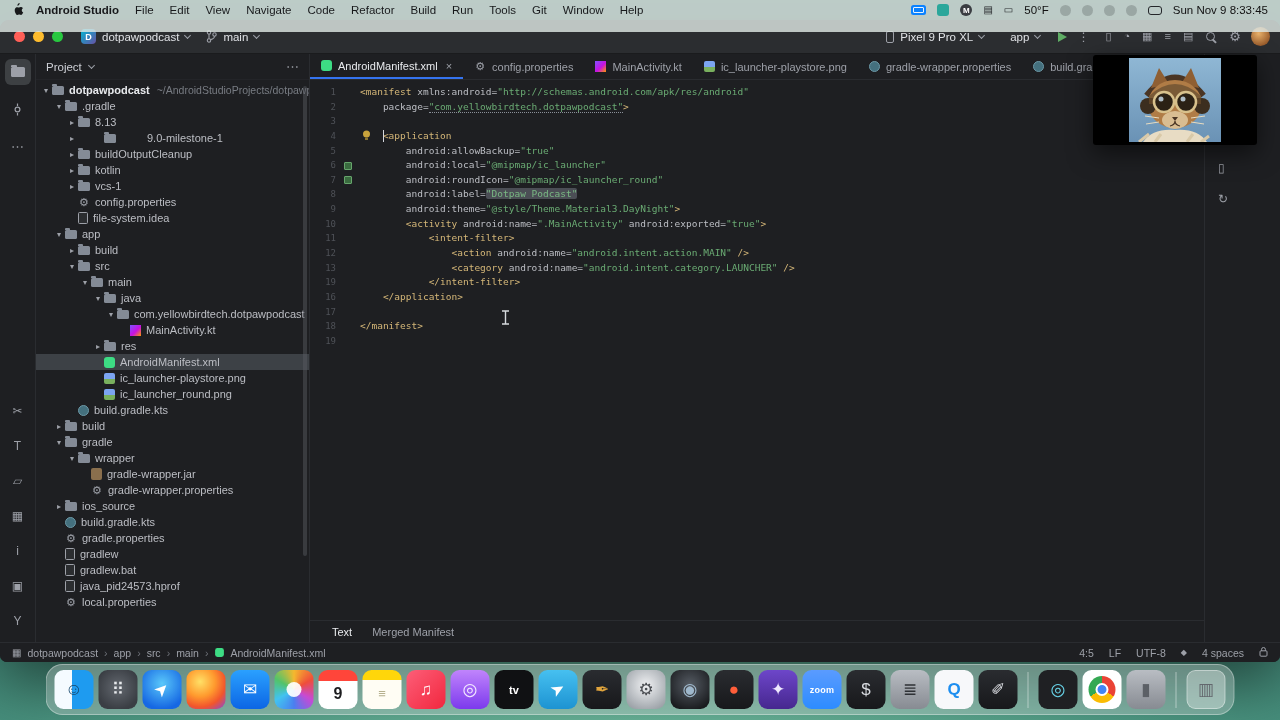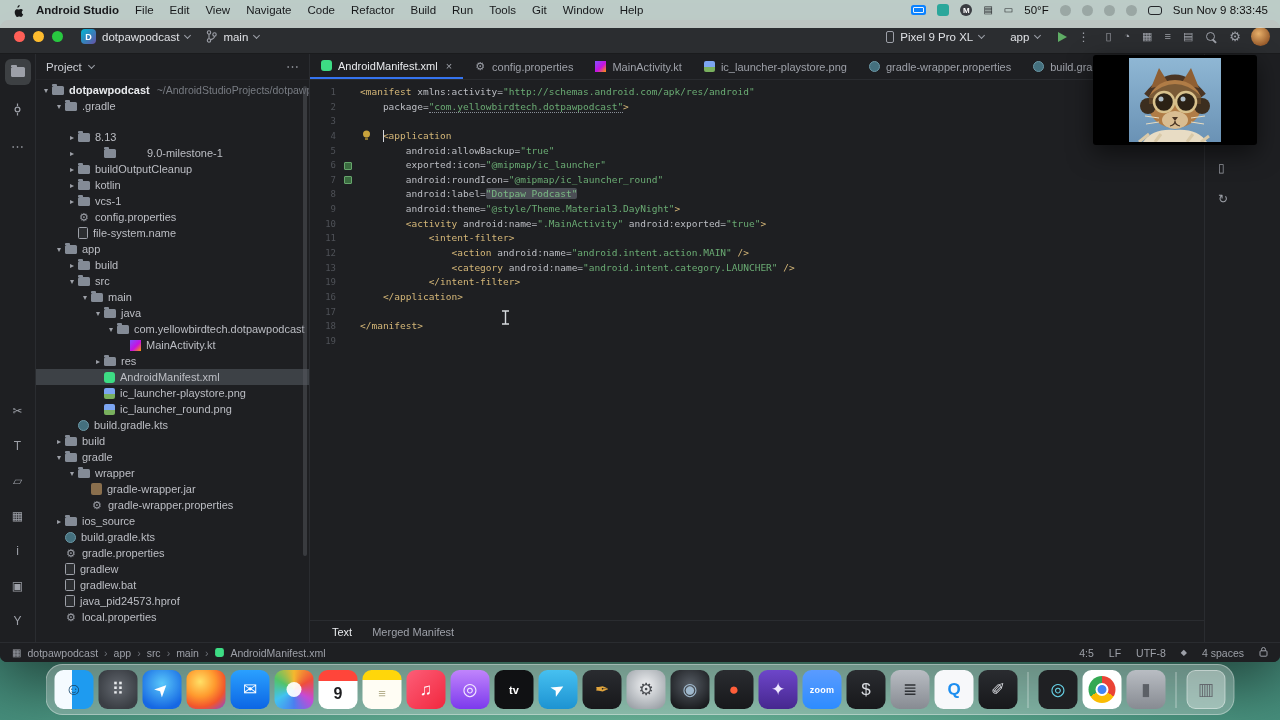--- a/index.html
+++ b/index.html
@@ -4,21 +4,21 @@
 <style>
   *{box-sizing:border-box;margin:0;padding:0}
   html,body{width:1280px;height:720px;overflow:hidden}
   body{
     font-family:"Liberation Sans",sans-serif;
     position:relative;
     background:radial-gradient(120% 90% at 50% 115%, #7ec8a9 0%, #4f9b85 35%, #35756a 65%, #27564e 100%);
   }
   
   #menubar{position:absolute;top:0;left:0;right:0;height:28px;background:rgba(222,231,227,.82);
-    display:flex;align-items:flex-start;padding:4px 12px;font-size:11.5px;color:#17191b;z-index:40}
+    display:flex;align-items:flex-end;padding:16px 12px;font-size:11.5px;color:#17191b;z-index:40}
   #menubar .apple{display:flex;align-items:center;margin-right:4px}
   .mb-app{font-weight:700;margin:0 8px}
   .mb-item{margin:0 8px;white-space:nowrap}
   #mb-status{margin-left:auto;display:flex;align-items:center;gap:11px}
   .mi-mirror{width:15px;height:10px;background:#0a82ff;border-radius:2.5px;position:relative}
   .mi-mirror::after{content:"";position:absolute;inset:2px;border:1px solid rgba(255,255,255,.9);border-radius:1px}
   .mi-teal{width:12px;height:12px;background:#2aa79b;border-radius:3px}
   .mi-m{width:12px;height:12px;background:#3a3d42;color:#fff;border-radius:50%;font-size:8px;display:flex;align-items:center;justify-content:center;font-weight:700}
   .mi-plain{color:#24272a;font-size:10px;line-height:1}
   .mi-dot{width:11px;height:11px;border-radius:50%;background:rgba(35,40,43,.22)}
@@ -282,21 +282,21 @@
             <span class="tlabel">dotpawpodcast</span>
             <span class="tsub">~/AndroidStudioProjects/dotpawpodcast</span>
           </div>
           <div class="trow" style="padding-left: 17px;">
             <span class="chev-exp"></span>
             <span class="ticon">
               <span class="fi fi-folder"></span>
             </span>
             <span class="tlabel">.gradle</span>
           </div>
-          <div class="trow" style="padding-left: 30px; margin-top: 15px;">
+          <div class="trow" style="padding-left: 30px;">
             <span class="chev-col"></span>
             <span class="ticon">
               <span class="fi fi-folder"></span>
             </span>
             <span class="tlabel">8.13</span>
           </div>
           <div class="trow" style="padding-left: 30px; gap: 26px;">
             <span class="chev-col"></span>
             <span class="ticon">
               <span class="fi fi-folder"></span>
@@ -329,21 +329,21 @@
             <span class="ticon">
               <span class="fi fi-props"></span>
             </span>
             <span class="tlabel">config.properties</span>
           </div>
           <div class="trow" style="padding-left: 30px;">
             <span class="chev-none"></span>
             <span class="ticon">
               <span class="fi fi-file"></span>
             </span>
-            <span class="tlabel">file-system.name</span>
+            <span class="tlabel">file-system.idea</span>
           </div>
           <div class="trow" style="padding-left: 17px;">
             <span class="chev-exp"></span>
             <span class="ticon">
               <span class="fi fi-folder"></span>
             </span>
             <span class="tlabel">app</span>
           </div>
           <div class="trow" style="padding-left: 30px;">
             <span class="chev-col"></span>
@@ -535,21 +535,21 @@
           </div>
           <div class="tab">
             <span class="fi fi-gradle"></span>
             <span>build.gradle.kts (:dotpawpo</span>
           </div>
         </div>
       <div id="editor">
           <div class="cl">
             <span class="lnum">1</span>
             <span class="gz"></span>
-            <span class="lc"><span class="tok-t">&lt;manifest </span><span class="tok-a">xmlns:activity=</span><span class="tok-s">"http://schemas.android.com/apk/res/android"</span></span>
+            <span class="lc"><span class="tok-t">&lt;manifest </span><span class="tok-a">xmlns:android=</span><span class="tok-s">"http://schemas.android.com/apk/res/android"</span></span>
           </div>
           <div class="cl">
             <span class="lnum">2</span>
             <span class="gz"></span>
             <span class="lc"><span class="tok-a">    package=</span><span class="tok-su">"com.yellowbirdtech.dotpawpodcast"</span><span class="tok-t">&gt;</span></span>
           </div>
           <div class="cl">
             <span class="lnum">3</span>
             <span class="gz"></span>
             <span class="lc"></span>
@@ -565,21 +565,21 @@
           <div class="cl">
             <span class="lnum">5</span>
             <span class="gz"></span>
             <span class="lc"><span class="tok-a">        android:allowBackup=</span><span class="tok-s">"true"</span></span>
           </div>
           <div class="cl">
             <span class="lnum">6</span>
             <span class="gz">
               <span class="gic"></span>
             </span>
-            <span class="lc"><span class="tok-a">        exported:icon=</span><span class="tok-s">"@mipmap/ic_launcher"</span></span>
+            <span class="lc"><span class="tok-a">        android:local=</span><span class="tok-s">"@mipmap/ic_launcher"</span></span>
           </div>
           <div class="cl">
             <span class="lnum">7</span>
             <span class="gz">
               <span class="gic"></span>
             </span>
             <span class="lc"><span class="tok-a">        android:roundIcon=</span><span class="tok-s">"@mipmap/ic_launcher_round"</span></span>
           </div>
           <div class="cl">
             <span class="lnum">8</span>

